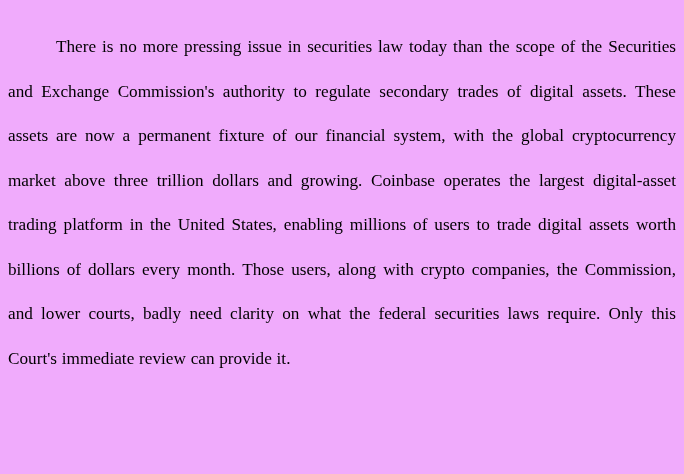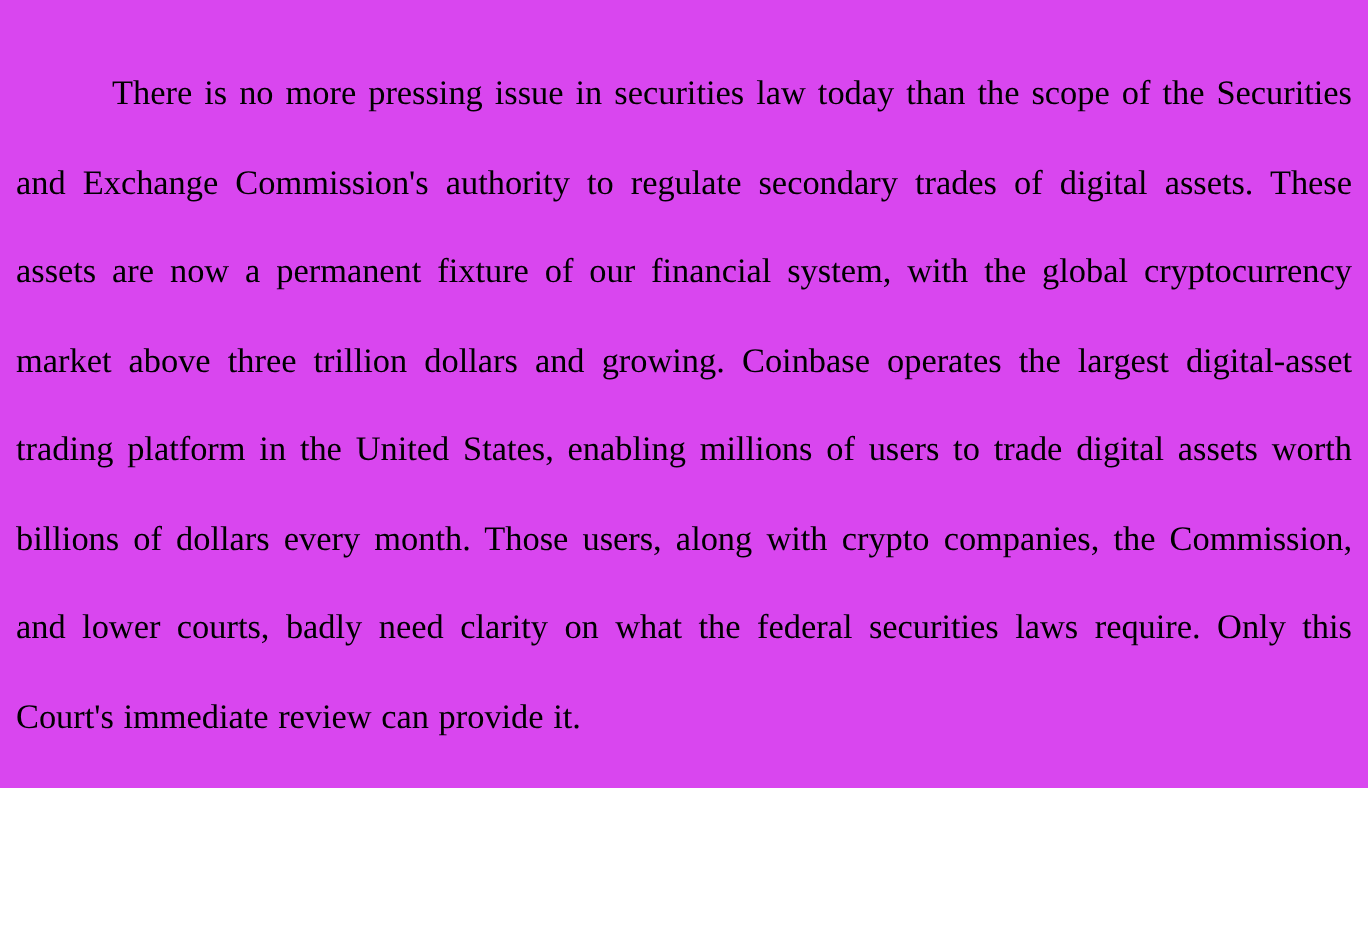--- a/index.html
+++ b/index.html
@@ -3,22 +3,22 @@
 <meta charset="utf-8">
 <style>
   html, body {
     margin: 0;
     padding: 0;
     background: #ffffff;
   }
   #page {
     position: relative;
     width: 684px;
-    height: 394px;
-    background: #d946ef;
+    height: 474px;
+    background: #f0abfc;
     overflow: hidden;
   }
   .body-text {
     position: absolute;
     left: 8px;
     top: 8px;
     width: 668px;
     font-family: "Liberation Serif", "DejaVu Serif", serif;
     font-size: 17.2px;
     color: #000000;

